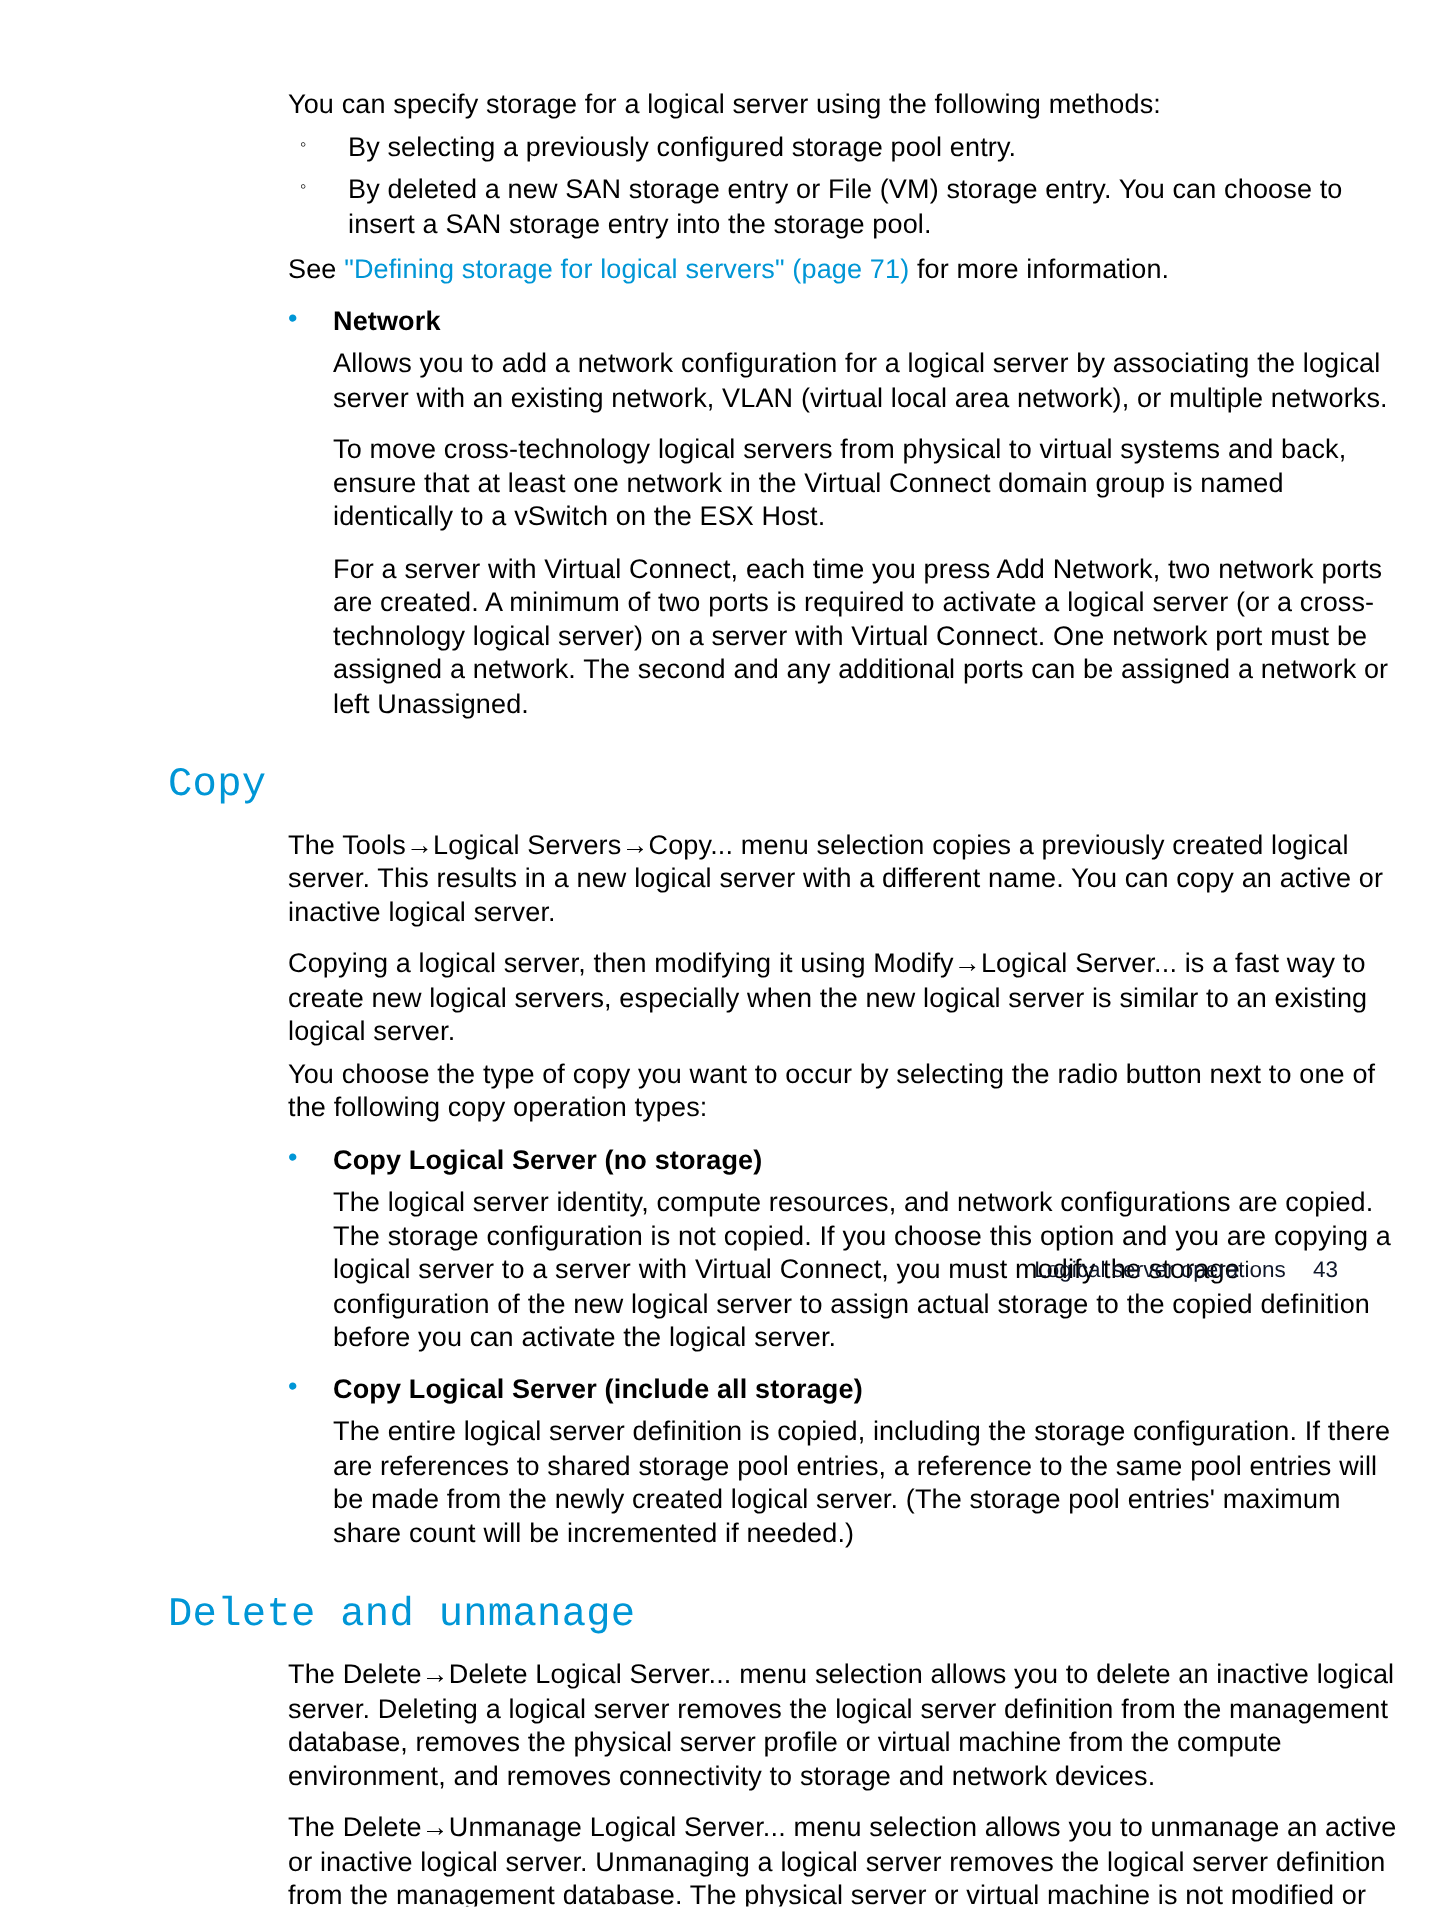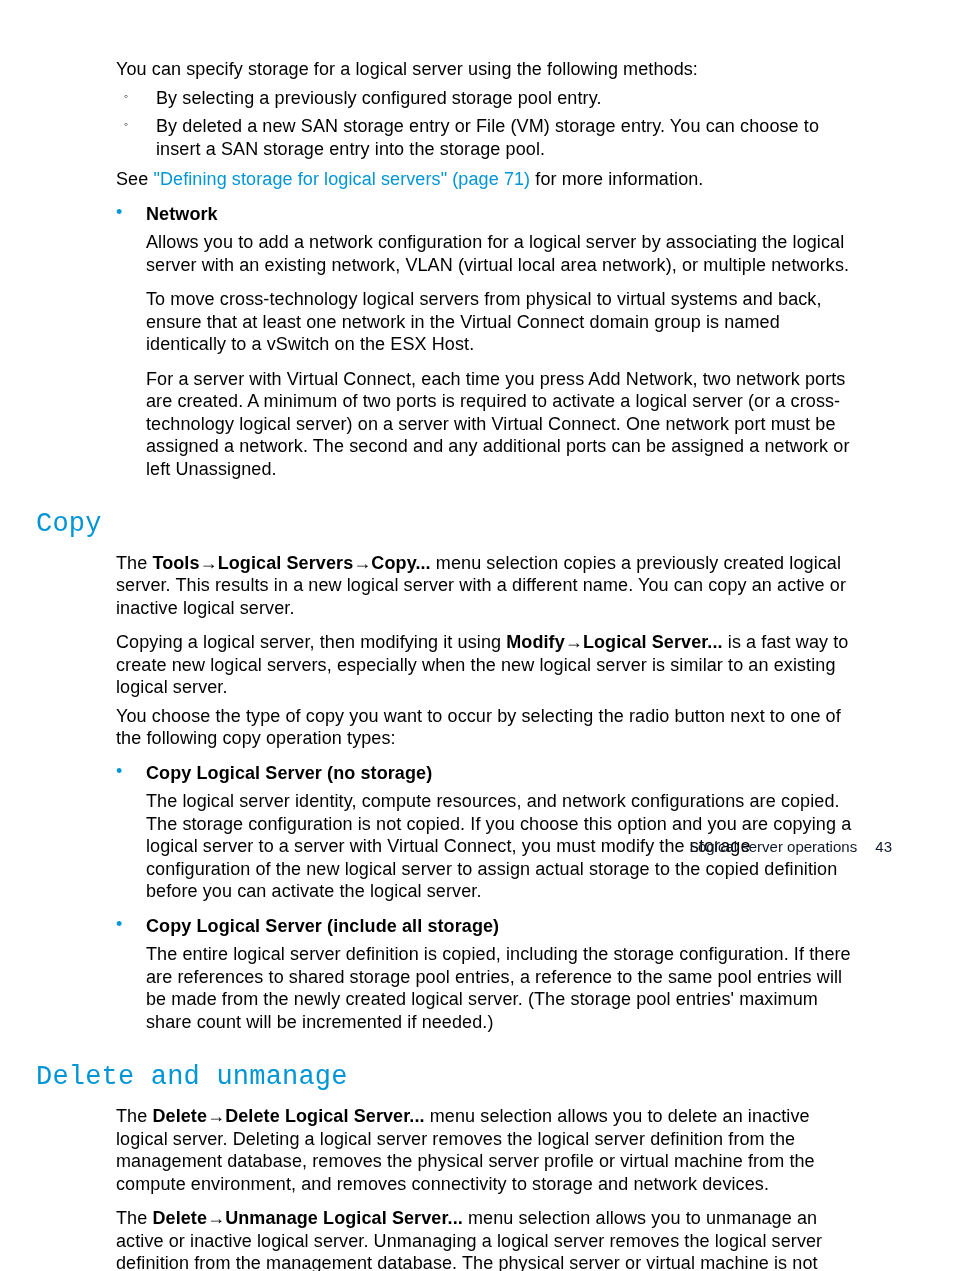--- a/index.html
+++ b/index.html
@@ -13,21 +13,21 @@
   }
   body {
     height: 1271px;
     position: relative;
     box-sizing: border-box;
   }
   .page {
     position: relative;
     width: 954px;
     height: 897px;
-    padding: 58px 60px 0 36px;
+    padding: 58px 60px 0 112px;
     box-sizing: border-box;
   }
   .content {
     width: 740px;
     margin-left: 80px;
     font-size: 18px;
     line-height: 1.25;
     letter-spacing: 0.1px;
     color: #000;
   }
@@ -85,21 +85,21 @@
   h2.section {
     font-family: Liberation Mono, monospace;
     font-weight: 400;
     color: #0096d6;
     margin: 28px 0 10px 0;
     font-size: 27px;
     letter-spacing: 0.2px;
     margin-left: -80px;
   }
 
-  .bold { font-weight: bold; }
+  .bold { font-weight: normal; }
 
   .footer {
     position: absolute;
     bottom: 42px;
     right: 62px;
     font-size: 15px;
     color: #0f172a;
   }
   .footer .page-num { margin-left: 14px; }
 </style>

